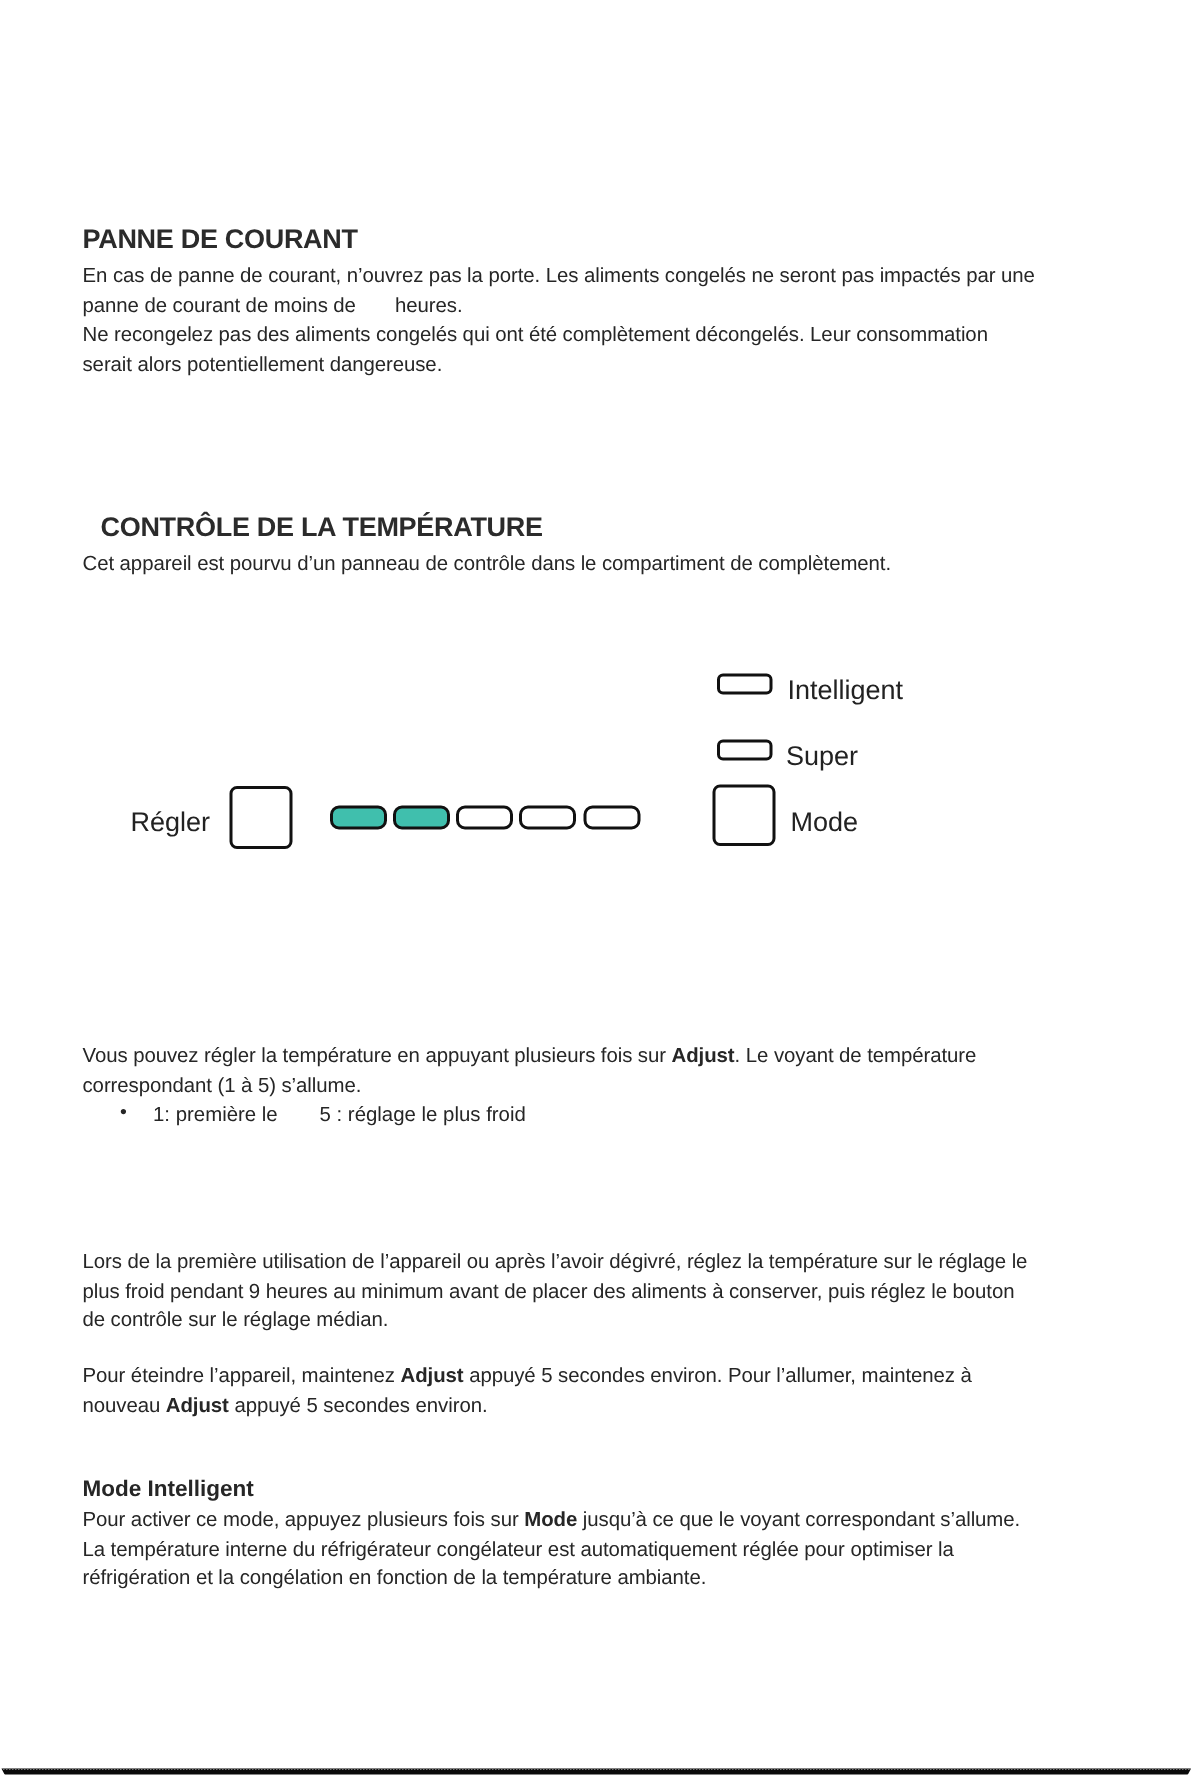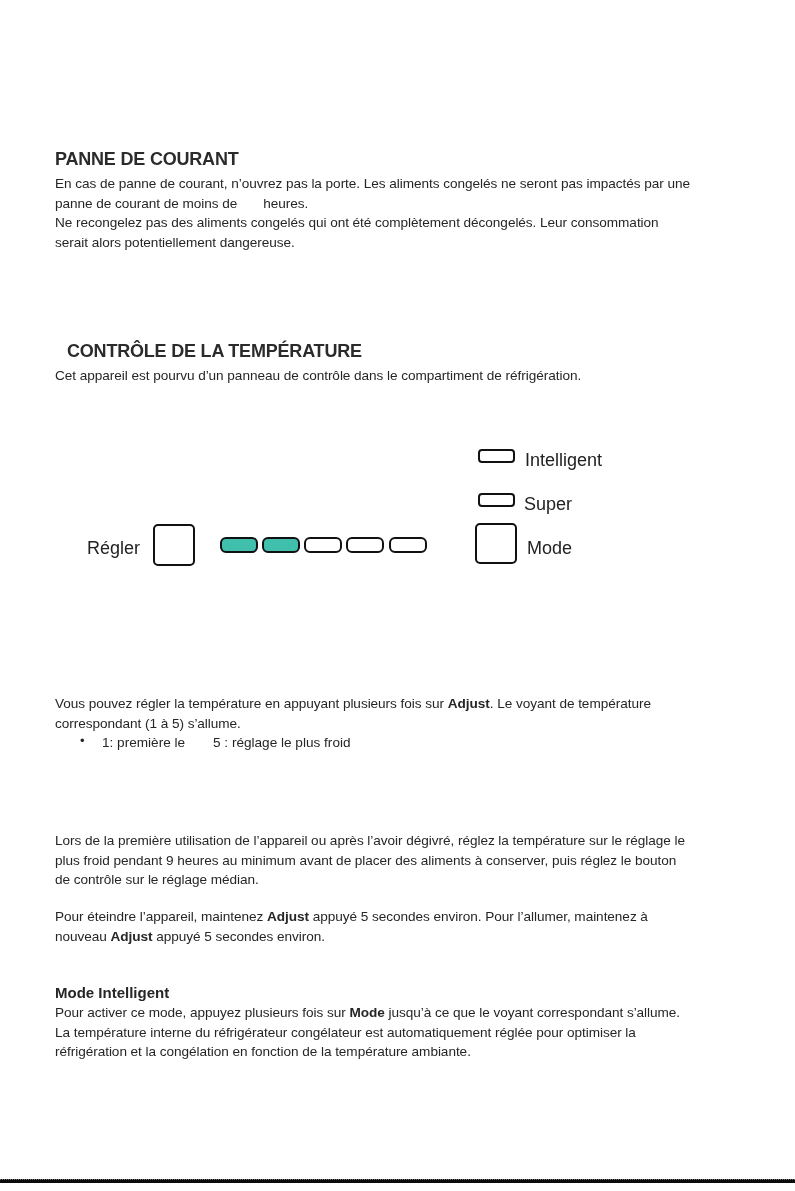--- a/index.html
+++ b/index.html
@@ -4,20 +4,21 @@
 <style>
   * { margin:0; padding:0; box-sizing:border-box; }
   html,body { background:#fff; }
   .page {
     position:relative;
     width:795px; height:1191px;
     background:#ffffff;
     font-family:"Liberation Sans", sans-serif;
     color:#262626;
     overflow:hidden;
+    border-radius:18px;
   }
   .abs { position:absolute; }
   .h-title {
     left:55px; width:700px;
     font-size:18px; font-weight:bold; color:#2b2b2b;
     letter-spacing:-0.2px;
   }
   .body-text {
     left:55px; width:700px;
     font-size:13.6px; line-height:19.6px;
@@ -72,21 +73,21 @@
 
   <h1 class="abs h-title" style="top:149px;">PANNE DE COURANT</h1>
 
   <p class="abs body-text" style="top:174px;">En cas de panne de courant, n’ouvrez pas la porte. Les aliments congelés ne seront pas impactés par une
 panne de courant de moins de&nbsp;&nbsp;&nbsp;&nbsp;&nbsp;&nbsp; heures.
 Ne recongelez pas des aliments congelés qui ont été complètement décongelés. Leur consommation
 serait alors potentiellement dangereuse.</p>
 
   <h1 class="abs h-title" style="top:341px;margin-left:12px;">CONTRÔLE DE LA TEMPÉRATURE</h1>
 
-  <p class="abs body-text" style="top:366px;">Cet appareil est pourvu d’un panneau de contrôle dans le compartiment de réfrigération.</p>
+  <p class="abs body-text" style="top:366px;">Cet appareil est pourvu d’un panneau de contrôle dans le compartiment de complètement.</p>
 
   <div class="abs diagram">
 
     <span class="panel-label" style="left:87px; top:538px;">Régler</span>
 
     <div class="panel-btn" style="left:153px; top:524px; width:42px; height:42px;"></div>
 
     <div class="led on" style="left: 220px; top: 537px; background: rgb(64, 191, 173);"></div>
     <div class="led on" style="left: 262px; top: 537px; background: rgb(64, 191, 173);"></div>
     <div class="led" style="left:304px; top:537px;"></div>

